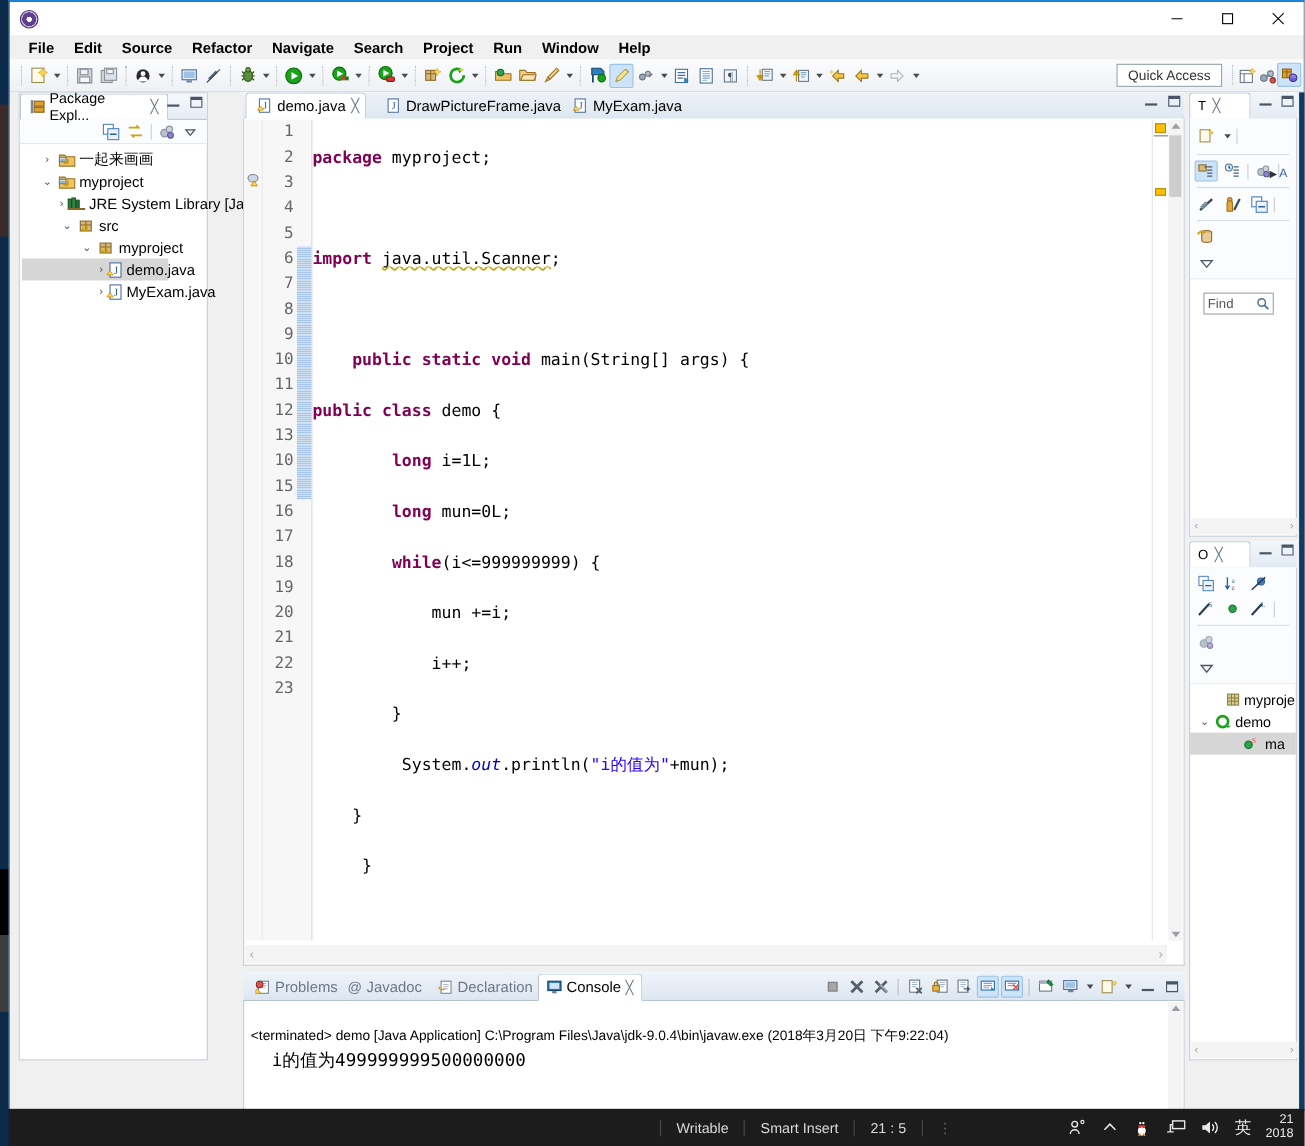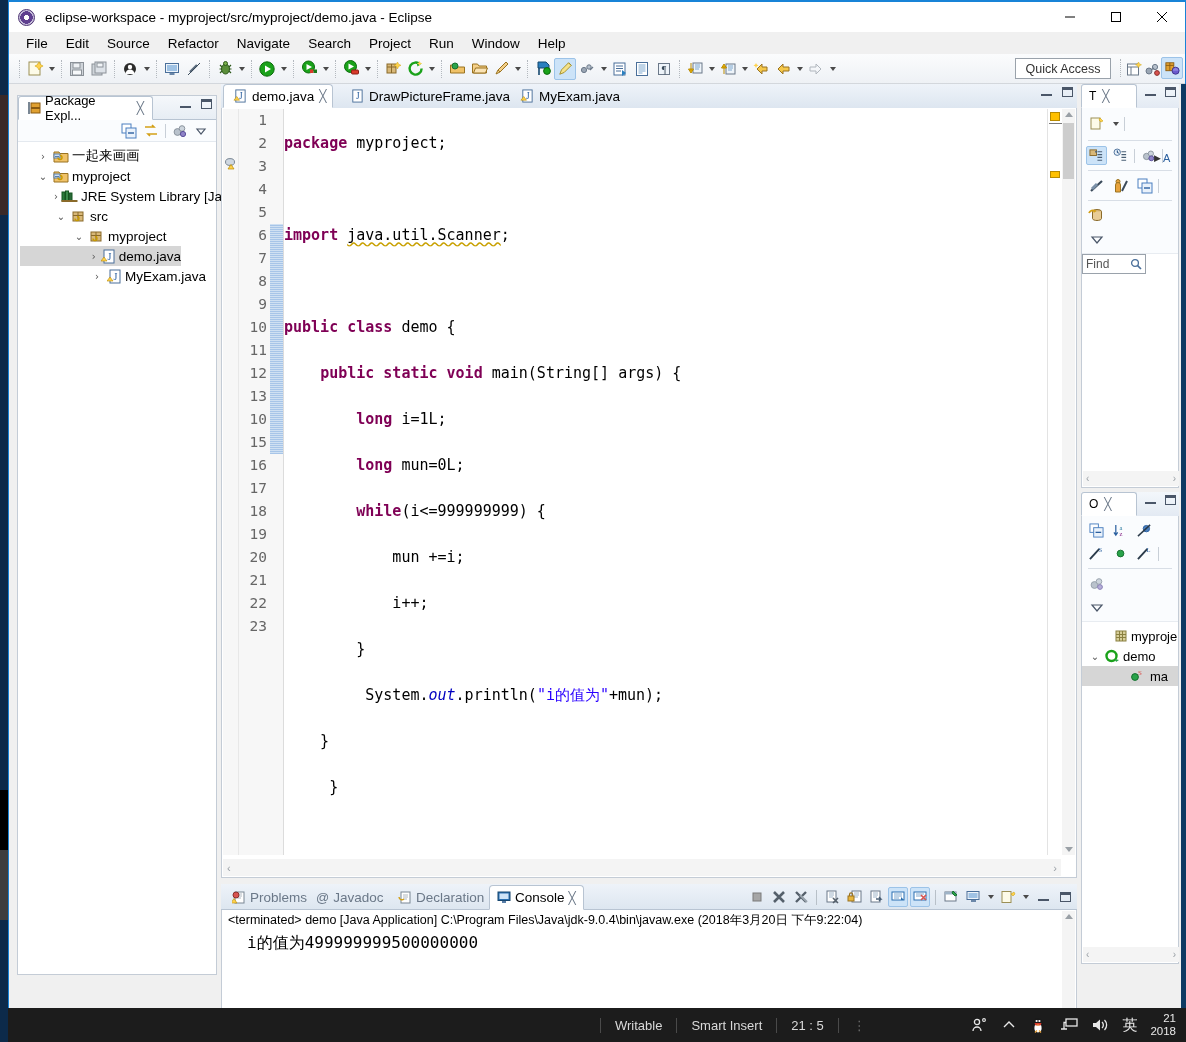--- a/index.html
+++ b/index.html
@@ -31,21 +31,21 @@
   .titlebar { position:relative; height:30px; background:#ffffff; display:flex; align-items:center; }
   .title-icon { width:17px; height:17px; margin-left:9px; border-radius:50%;
     background: radial-gradient(circle at 50% 50%, #ffffff 0 22%, #5f3f8f 24% 58%, #c8c0dc 60% 78%, #6b4a9b 80% 100%);
     border:1px solid #4a3070; flex:0 0 auto; }
   .title-text { margin-left:10px; color:#000; font-size:13.5px; white-space:nowrap; }
   .win-btns { position:absolute; right:0; top:0; height:30px; display:flex; }
   .win-btn { width:46px; height:30px; display:flex; align-items:center; justify-content:center; color:#000; font-size:13px; }
 
   
   .menubar { height:22px; background:#f0f0f0; display:flex; align-items:center; padding-left:8px; }
-  .menu-item { padding:2px 9px; font-size:13.5px; color:#000; white-space:nowrap; }
+  .menu-item { padding:2px 9px; font-size:13.5px; color:#000; white-space:nowrap;font-weight:bold; }
 
   
   .toolbar { height:30px; background:linear-gradient(#fbfcfd,#eef1f5);
     border-bottom:1px solid #d3d7dc; display:flex; align-items:center; padding-left:6px; position:relative; }
   .tb-ico { width:22px; height:22px; display:flex; align-items:center; justify-content:center;
     font-size:14px; line-height:1; position:relative; flex:0 0 auto; }
   .tb-arrow { width:11px; height:22px; display:flex; align-items:center; justify-content:center; flex:0 0 auto; }
   .tb-arrow:after { content:""; border-left:3.5px solid transparent; border-right:3.5px solid transparent; border-top:4px solid #4a4a4a; }
   .tb-sep { width:1px; height:18px; margin:0 4px; border-left:1px dotted #b4b9bf; flex:0 0 auto; }
   .quick-access { position:absolute; right:74px; top:4px; width:96px; height:21px;
@@ -66,21 +66,21 @@
   .vtab { position:absolute; top:0; height:24px; display:flex; align-items:center; gap:4px;
     padding:0 8px; font-size:13px; color:#000; }
   .vtab.active { background:#fff; border:1px solid #b8c4d2; border-bottom:1px solid #fff;
     border-radius:3px 3px 0 0; }
   .vtab-close { font-size:12px; color:#6b7888; font-family:"DejaVu Sans", sans-serif; }
   .part-ctrl { position:absolute; right:4px; top:3px; display:flex; gap:10px; align-items:center; color:#3a3a3a; }
   .ctrl-min { width:11px; border-bottom:2px solid #4a5668; height:8px; }
   .ctrl-max { width:11px; height:10px; border:1.5px solid #4a5668; border-top-width:3px; }
 
   
-  #pkg-explorer { left:8px; top:11px; width:200px; height:880px; background:#fff;
+  #pkg-explorer { left:8px; top:0; width:172px; height:880px; background:#fff;
     border:1px solid #c4ccd6; }
   .pkg-toolbar { height:22px; background:#fafcfe; display:flex; align-items:center;
     justify-content:flex-end; gap:6px; padding-right:8px; border-bottom:1px solid #e4e9ef; }
   .tree { padding:4px 0 0 2px; font-size:13.5px; }
   .tnode { height:20px; display:flex; align-items:center; gap:3px; white-space:nowrap; }
   .tnode.sel { background:#d6d6d6; }
   .twist { width:14px; text-align:center; color:#555; font-size:10px; font-family:"DejaVu Sans",sans-serif; }
   .tlabel { color:#000; }
 
   
@@ -120,37 +120,37 @@
   .cons-tabs { height:26px; background:linear-gradient(#eef3f9,#dde6f0); position:relative; border-bottom:1px solid #b8c4d2; }
   .ctab { position:absolute; top:1px; height:25px; display:flex; align-items:center; gap:4px;
     padding:0 7px; font-size:13.5px; color:#6b7888; }
   .ctab.active { color:#000; background:#fff; border:1px solid #b8c4d2; border-bottom-color:#fff; border-radius:4px 4px 0 0; }
   .cons-tools { position:absolute; right:2px; top:2px; height:22px; display:flex; align-items:center; gap:2px; }
   .cbtn { width:20px; height:20px; display:flex; align-items:center; justify-content:center; }
   .cbtn.on { background:#cce3f8; border:1px solid #9cc3e8; border-radius:2px; }
   .cons-body { position:absolute; left:0; top:26px; width:856px; height:150px; background:#fff;
     border:1px solid #c4ccd6; border-top:none; }
   .cons-head { font-size:12.5px; color:#000; padding:2px 6px; white-space:nowrap;
-     font-family:"Liberation Sans", sans-serif; }
+     font-family:"Liberation Sans", sans-serif;margin-top:21px; }
   .cons-out { font-family:"DejaVu Sans Mono", monospace; font-size:16px; color:#000; padding:2px 6px;margin-left:19px; }
   .cons-vscroll { position:absolute; right:1px; top:1px; width:13px; height:130px; background:#f4f4f4; }
 
   
   #tasklist-part { left:1072px; top:0; width:98px; height:404px; }
   #outline-part { left:1072px; top:408px; width:98px; height:472px; }
   .rt-tabs { height:24px; background:linear-gradient(#f3f7fb,#e3eaf3); position:relative; }
   .rtab { position:absolute; left:0; top:0; height:24px; background:#fff; border:1px solid #b8c4d2;
      border-bottom-color:#fff; border-radius:3px 3px 0 0; display:flex; align-items:center; gap:6px; padding:0 7px; font-size:13px; }
   .rt-body { position:absolute; left:0; top:24px; width:98px; background:#fff; border:1px solid #c4ccd6; border-top:none; }
   .rt-toolbar { background:#fafcfe; padding:3px 2px; border-bottom:1px solid #e8ecf1; }
   .rt-row { display:flex; align-items:center; gap:3px; padding:2px 2px; }
   .rt-hr { border-top:1px solid #d8dee6; margin:3px 4px; }
   .rbtn { width:21px; height:19px; display:flex; align-items:center; justify-content:center; }
   .rbtn.on { background:#cce3f8; border:1px solid #9cc3e8; border-radius:2px; }
-  .find-box { margin:0; width:64px; height:20px; border:1px solid #9aa2ab; background:#fff;
+  .find-box { margin:12px; width:64px; height:20px; border:1px solid #9aa2ab; background:#fff;
      display:flex; align-items:center; justify-content:space-between; padding:0 3px; font-size:12px; color:#555; }
   .ol-tree { font-size:13px; padding-top:4px; }
   .ol-node { height:20px; display:flex; align-items:center; gap:3px; white-space:nowrap; overflow:hidden; }
   .ol-node.sel { background:#d6d6d6; }
   .rt-scroll-h { position:absolute; left:1px; bottom:1px; width:84px; height:15px; background:#f4f4f4;
      display:flex; align-items:center; justify-content:space-between; padding:0 3px; color:#9aa0a6; font-size:10px; }
 
   
   .statusbar { position:absolute; left:8px; top:1008px; width:1178px; height:34px; background:#1c1c1c;
     display:flex; align-items:center; color:#d9d9d9; font-size:13px; }
@@ -166,21 +166,20 @@
 
   <div class="bg-sliver"></div>
   <div class="bg-sliver2"></div>
   <div class="bg-sliver3"></div>
   <div class="bg-sliver4"></div>
 
   <div class="win">
 
     <div class="titlebar">
       <div class="title-icon"></div>
-      <div class="title-text">eclipse-workspace - myproject/src/myproject/demo.java - Eclipse</div>
       <div class="win-btns">
         <div class="win-btn">
           <svg width="12" height="12" viewBox="0 0 12 12">
               <line x1="1" y1="6" x2="11" y2="6" stroke="#000" stroke-width="1"></line>
             </svg>
         </div>
         <div class="win-btn">
           <svg width="12" height="12" viewBox="0 0 12 12">
               <rect x="1.5" y="1.5" width="9" height="9" fill="none" stroke="#000" stroke-width="1"></rect>
             </svg>
@@ -645,22 +644,22 @@
           </div>
 
           <div class="folding-col"></div>
           <div class="chg-bar" style="top:116px;height:230px;"></div>
 
           <div class="code">
 <div class="cline"><span class="kw">package</span> myproject;</div>
 <div class="cline"> </div>
 <div class="cline"><span class="kw">import</span> <span class="squig">java.util.Scanner</span>;</div>
 <div class="cline"> </div>
+<div class="cline">    <span class="kw">public</span> <span class="kw">static</span> <span class="kw">void</span> main(String[] args) {</div>
 <div class="cline"><span class="kw">public</span> <span class="kw">class</span> demo {</div>
-<div class="cline">    <span class="kw">public</span> <span class="kw">static</span> <span class="kw">void</span> main(String[] args) {</div>
 <div class="cline">        <span class="kw">long</span> i=1L;</div>
 <div class="cline">        <span class="kw">long</span> mun=0L;</div>
 <div class="cline">        <span class="kw">while</span>(i&lt;=999999999) {</div>
 <div class="cline">            mun +=i;</div>
 <div class="cline">            i++;</div>
 <div class="cline">        }</div>
 <div class="cline">         System.<span class="fld">out</span>.println(<span class="str">"i的值为"</span>+mun);</div>
 <div class="cline">    }</div>
 <div class="cline">     }</div>
 

